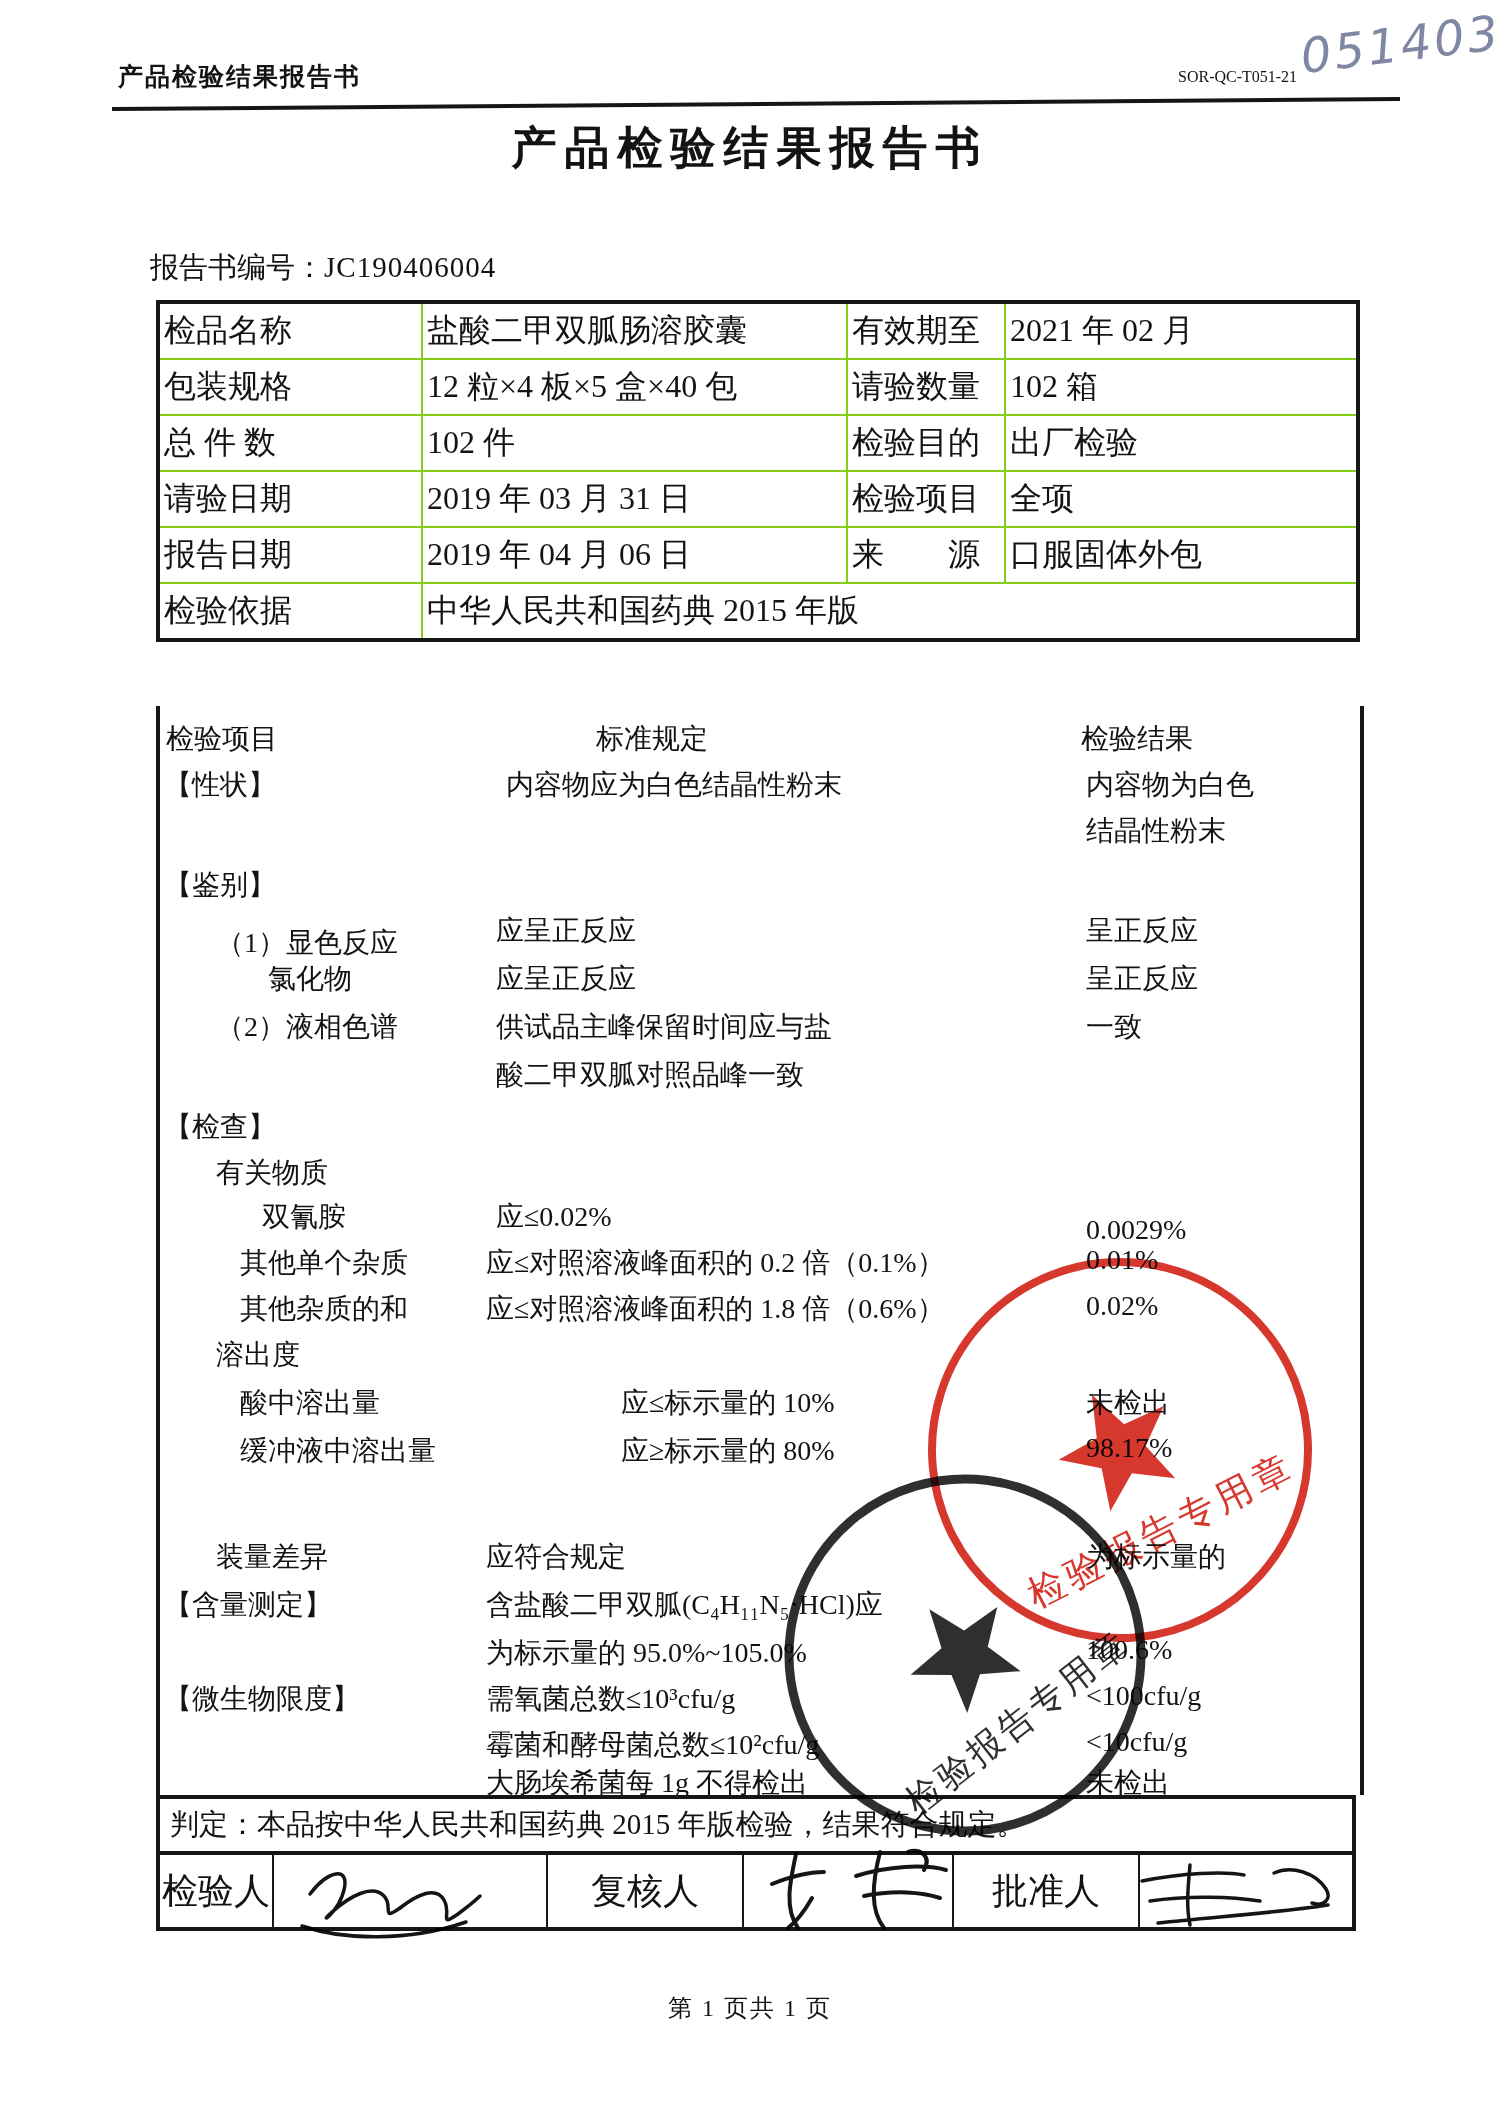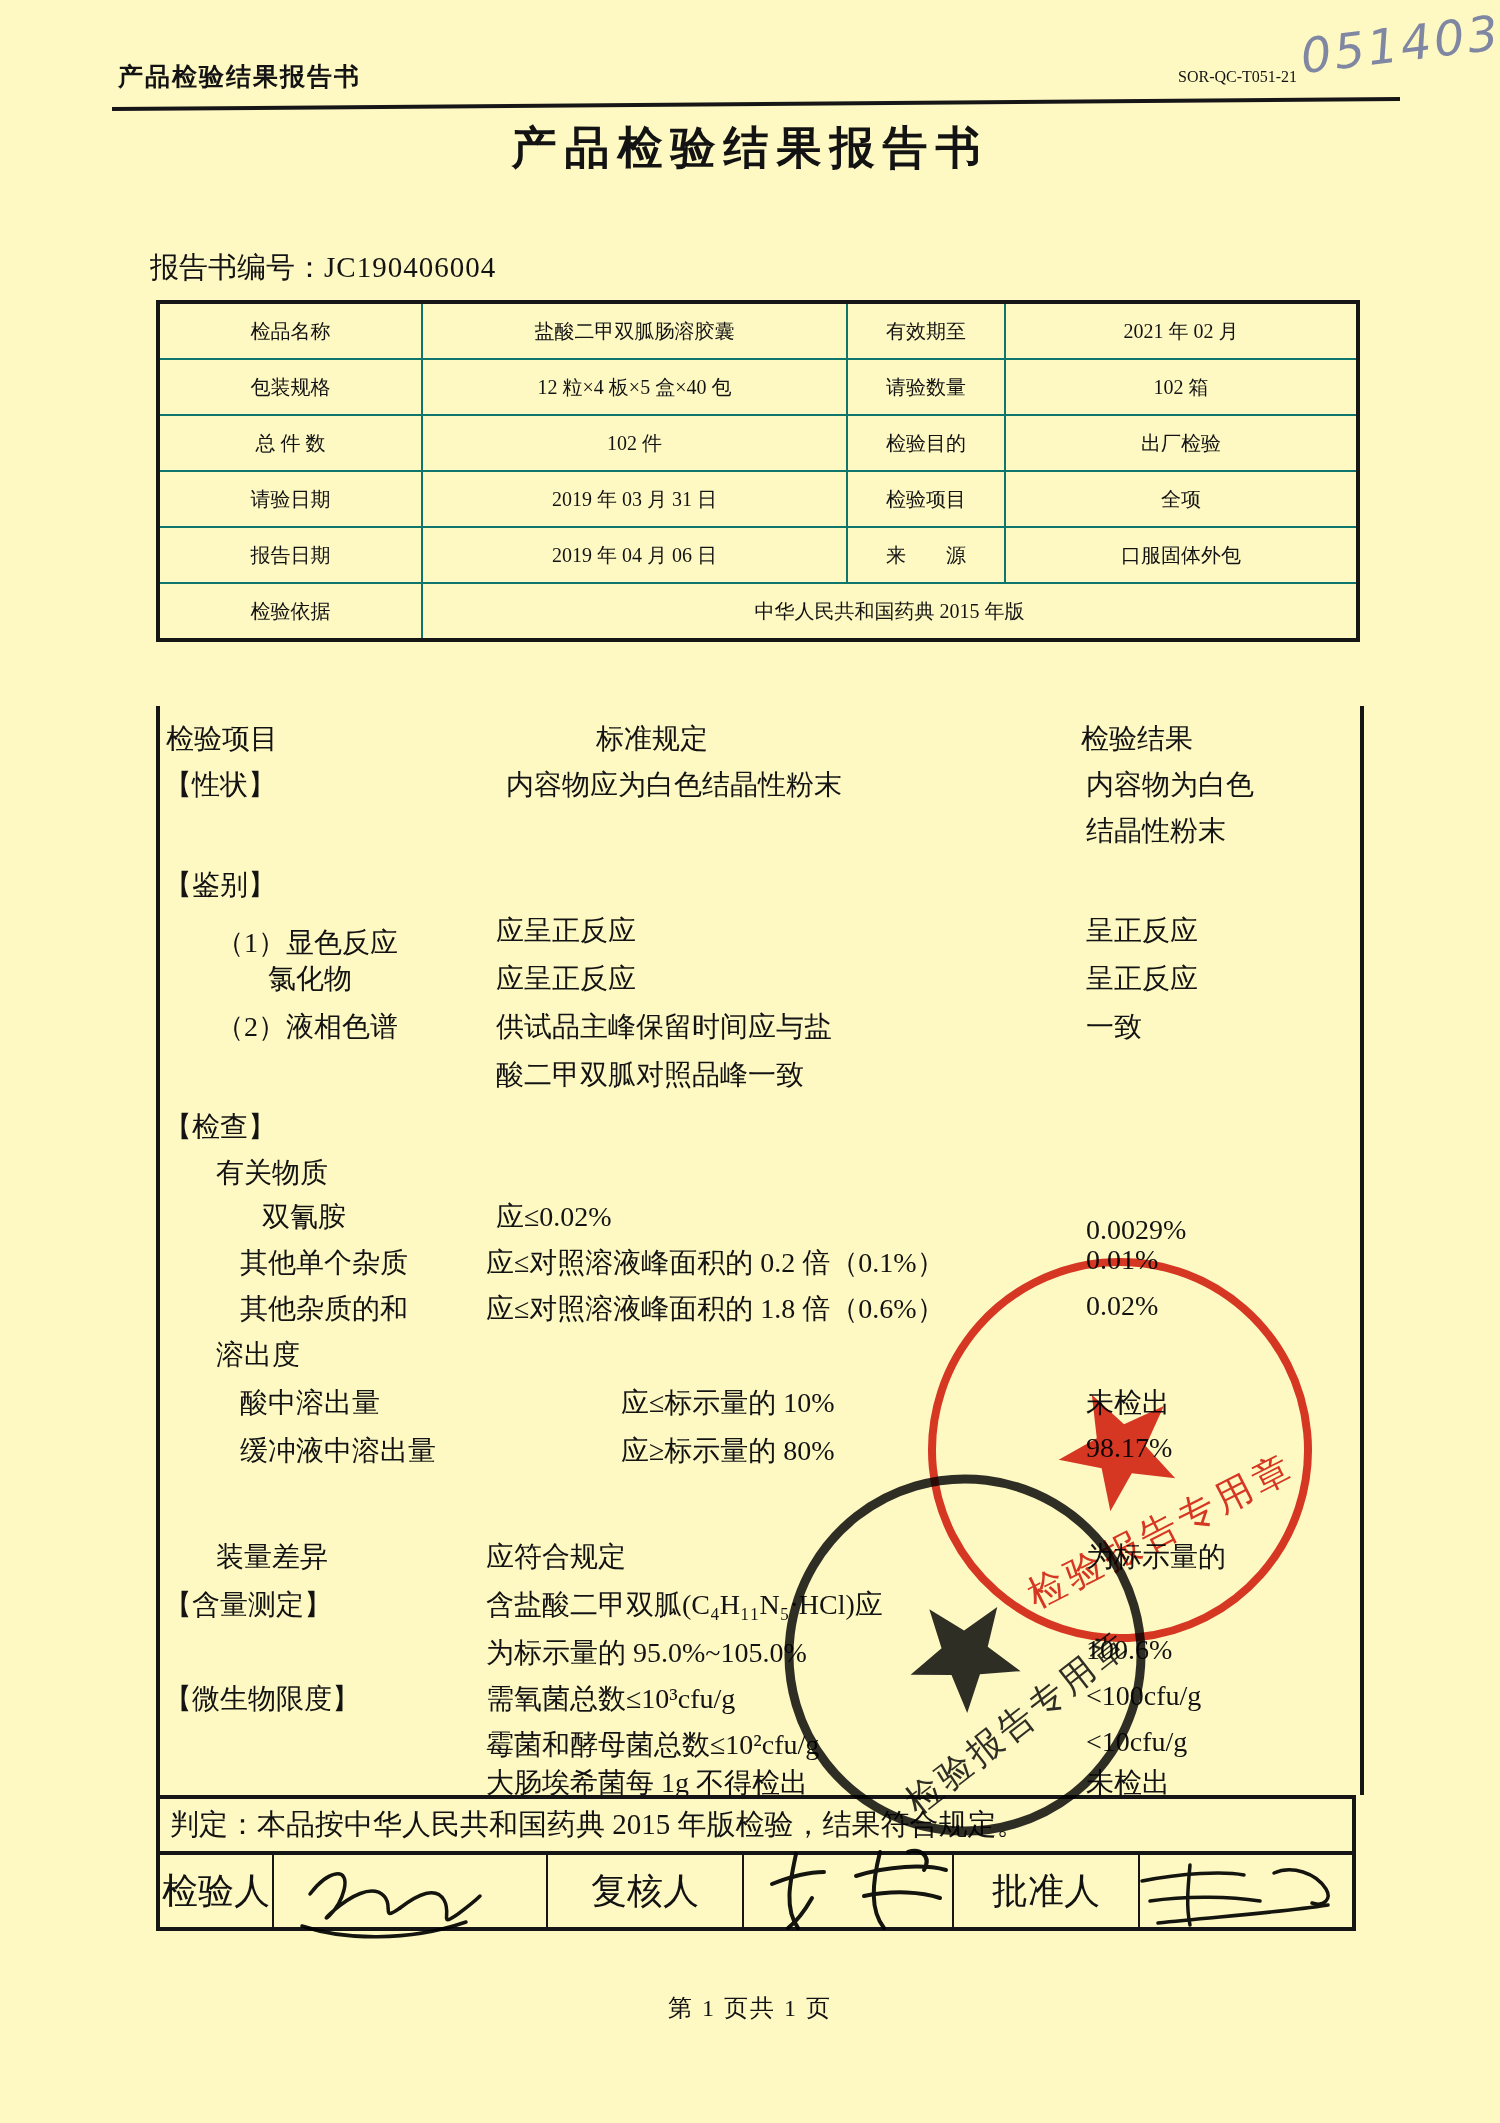--- a/index.html
+++ b/index.html
@@ -1,38 +1,38 @@
 <!DOCTYPE html>
 <html><head>
 <meta charset="utf-8">
 <style>
   html,body { margin:0; padding:0; background:#cfcfcf; }
   .page {
     position:relative; width:1500px; height:2123px; margin:0 auto;
-    background:#fef9c3; overflow:hidden;
+    background:#ffffff; overflow:hidden;
     font-family:"Liberation Serif","DejaVu Serif",serif; color:#131313;
   }
   
   .hdr-left { position:absolute; left:118px; top:60px; font-size:25px; font-weight:bold; letter-spacing:2px; }
   .hdr-right { position:absolute; left:1178px; top:68px; font-size:16px; }
   .hdr-rule { position:absolute; left:112px; top:102px; width:1288px; border-top:4px solid #161616; transform:rotate(-0.45deg); }
   .handwritten {
     position:absolute; left:1300px; top:14px; font-size:48px; color:#8087a2;
     font-family:"DejaVu Sans",sans-serif; font-style:italic; letter-spacing:3px;
     transform:rotate(-7deg);
   }
   .doc-title { position:absolute; left:0; top:118px; width:1500px; text-align:center;
     font-size:45px; font-weight:bold; letter-spacing:8px; }
   .report-no { position:absolute; left:150px; top:248px; font-size:29px; }
   .report-no .num { letter-spacing:1px; }
 
   
   table.info { position:absolute; left:156px; top:300px; width:1200px;
     border-collapse:collapse; table-layout:fixed; border:4px solid #161616; }
-  table.info td { border:2px solid #0f766e; height:54px; font-size:20px; text-align:center;
+  table.info td { border:2px solid #84cc16; height:54px; font-size:32px; text-align:left;
     padding:0 4px; white-space:nowrap; overflow:visible; }
 
   
   .body-box { position:absolute; left:156px; top:706px; width:1200px; height:1089px;
     border-left:4px solid #161616; border-right:4px solid #161616; }
   .results { position:absolute; left:156px; top:706px; width:1200px; height:1100px; font-size:28px; }
   .results .bt { position:absolute; white-space:nowrap; }
   .results .hd { font-weight:normal; }
 
   

